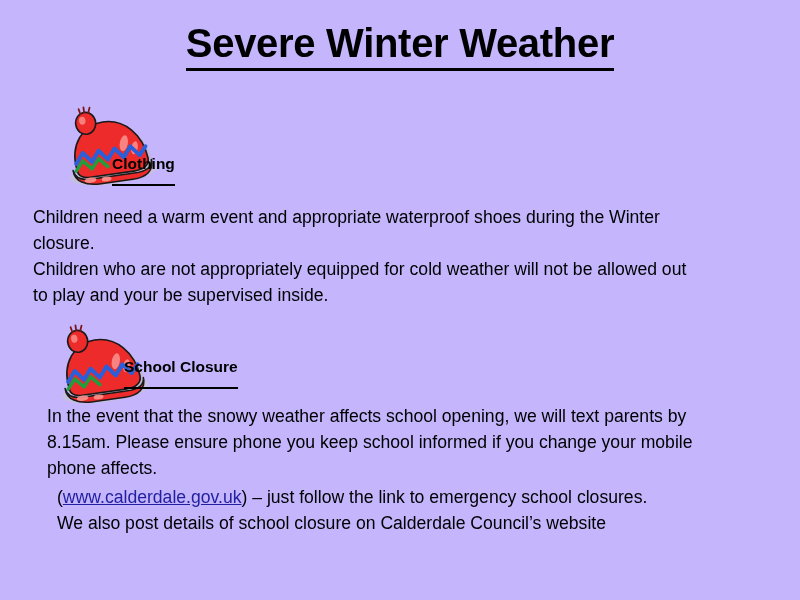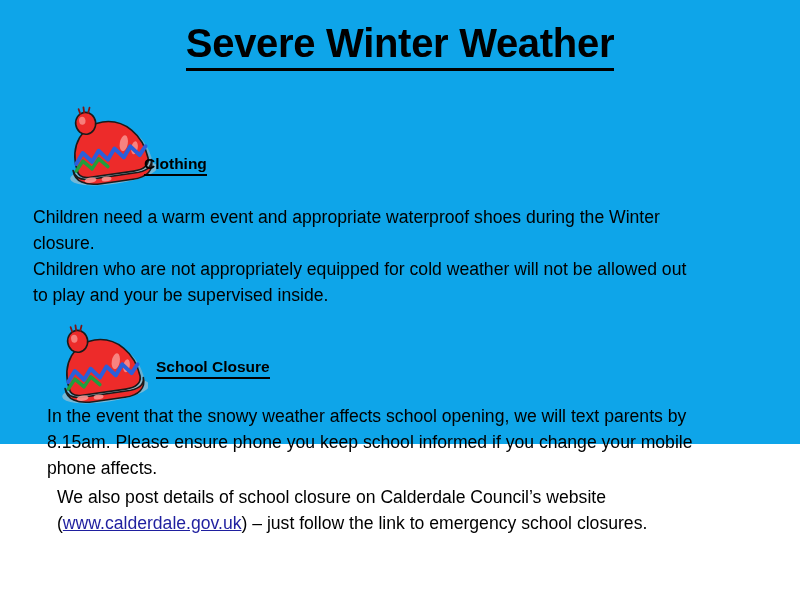--- a/index.html
+++ b/index.html
@@ -11,22 +11,22 @@
     width: 800px;
     height: 600px;
     background: #ffffff;
     font-family: "Liberation Sans", sans-serif;
     color: #000000;
     overflow: hidden;
   }
   .slide {
     position: relative;
     width: 800px;
-    height: 444px;
-    background: #0ea5e9;
+    height: 600px;
+    background: #c4b5fd;
   }
 
   
   .title {
     position: absolute;
     left: 0;
     top: 22px;
     width: 800px;
     text-align: center;
     font-size: 40px;
@@ -53,22 +53,21 @@
   .section-heading {
     position: absolute;
     font-size: 15.5px;
     font-weight: bold;
     color: #000000;
     white-space: nowrap;
   }
   .section-heading .heading-text {
     display: inline-block;
     border-bottom: 2px solid #000000;
-    padding-bottom: 1px;
-    margin-left: 32px;
+    padding-bottom: 11px;
   }
 
   
   .para {
     position: absolute;
     font-size: 17.6px;
     line-height: 26px;
     color: #000000;
     font-weight: normal;
   }
@@ -170,17 +169,17 @@
     <span class="heading-text">School Closure</span>
   </div>
 
   <div class="para" id="para-closure">
     <span class="ln">In the event that the snowy weather affects school opening, we will text parents by</span>
     <span class="ln">8.15am.  Please ensure phone you keep school informed if you change your mobile</span>
     <span class="ln">phone affects.</span>
   </div>
 
   <div class="para" id="para-website">
+    <span class="ln"><span>(</span><a class="weblink" href="#">www.calderdale.gov.uk</a><span>) – just follow the link to emergency school closures.</span></span>
     <span class="ln">We also post details of school closure on Calderdale Council’s website</span>
-    <span class="ln"><span>(</span><a class="weblink" href="#">www.calderdale.gov.uk</a><span>) – just follow the link to emergency school closures.</span></span>
   </div>
 
 </div>
 
 </body></html>

